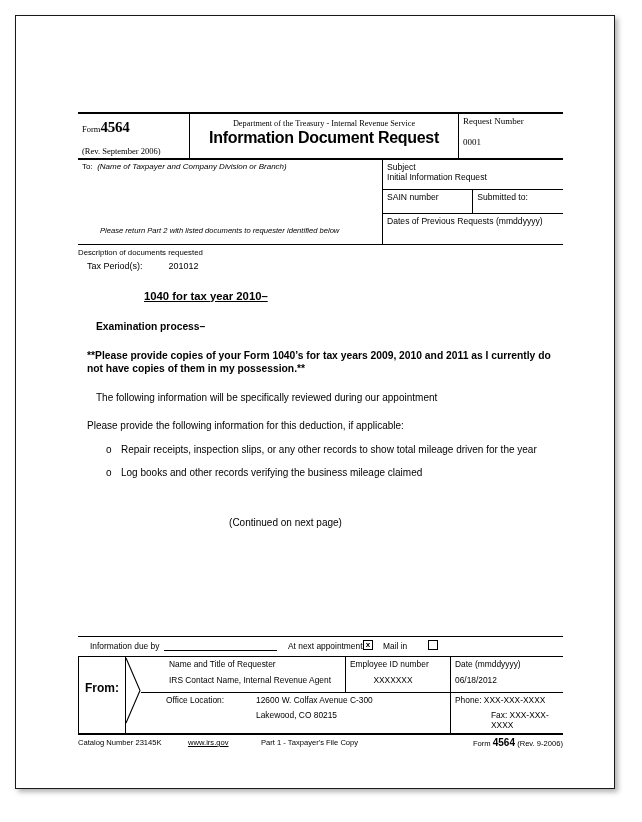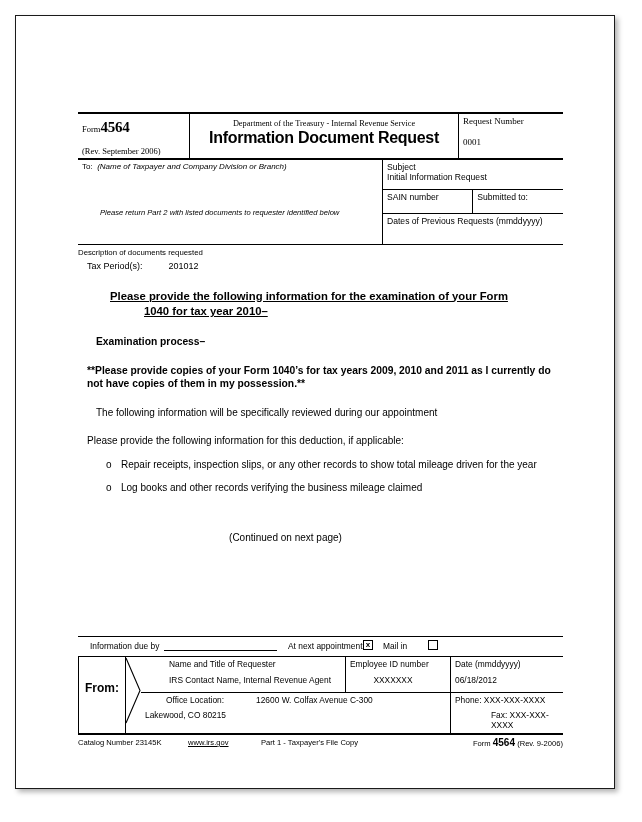--- a/index.html
+++ b/index.html
@@ -97,21 +97,21 @@
     height: 72px;
     position: relative;
     font-size: 8px;
     font-style: italic;
   }
   .to-label { font-size: 8px; }
   .to-label .plain { font-style: normal; }
   .to-return {
     position: absolute;
     left: 22px;
-    bottom: 27px;
+    bottom: 9px;
     font-size: 7.6px;
     font-style: italic;
   }
 
   .lbl { font-size: 8.6px; line-height: 1.25; }
   .val { font-size: 8.6px; line-height: 1.25; }
 
   .cell-subject { height: 25px; }
   .cell-sain { width: 62px; height: 19px; }
   .cell-submitted { height: 19px; }
@@ -287,21 +287,21 @@
   .eid-cell { width: 96px; height: 31px; text-align: left; }
   .eid-cell .e-label { }
   .eid-cell .e-value { text-align: center; margin-top: 6px; margin-right: 10px; }
 
   .date-cell { width: 104px; height: 31px; border-right: none !important; }
   .date-cell .dt-value { margin-top: 6px; }
 
   .office-cell { height: 36px; border-left: none !important; }
   .office-cell .of-label { margin-left: 21px; display: inline-block; }
   .office-cell .of-addr1 { margin-left: 32px; display: inline-block; }
-  .office-cell .of-addr2 { display: block; margin-top: 5px; }
+  .office-cell .of-addr2 { margin-left: 111px; display: block; margin-top: 5px; }
 
   .phone-cell { height: 36px; border-right: none !important; }
   .phone-cell .ph2 { margin-top: 5px; padding-left: 36px; }
 
   
   .catalog-row {
     position: relative;
     height: 16px;
     font-size: 7.6px;
     margin-top: 1px;
@@ -371,21 +371,20 @@
 
     <div id="desc-block">
 
       <div class="desc-label">Description of documents requested</div>
 
       <div class="tax-period">
         <span>Tax Period(s):</span><span class="tp-val">201012</span>
       </div>
 
       <div class="h-main">
-        <span>Please provide the following information for the examination of your Form</span>
         <span class="l2">1040 for tax year 2010–</span>
       </div>
 
       <div class="h-sub">Examination process–</div>
 
 
       <div class="para-bold">**Please provide copies of your Form 1040’s for tax years 2009, 2010 and 2011 as I currently do not have copies of them in my possession.**</div>
 
       <div class="para">The following information will be specifically reviewed during our appointment</div>
 

